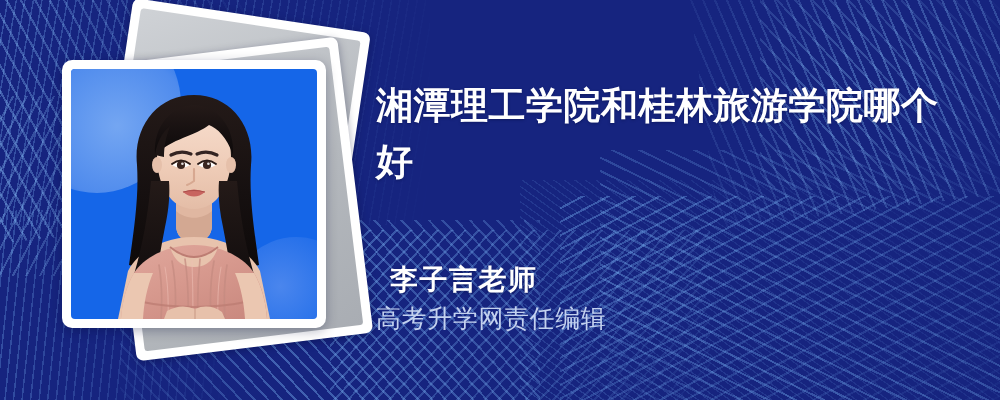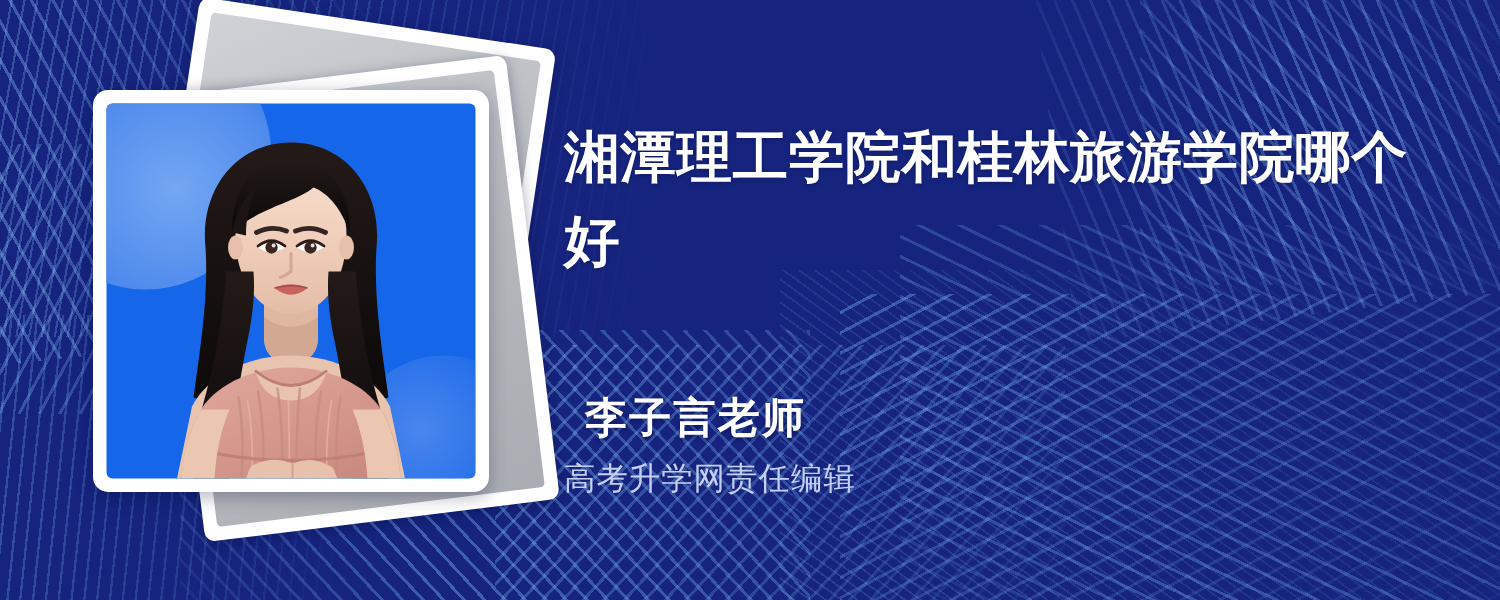--- a/index.html
+++ b/index.html
@@ -232,21 +232,21 @@
     background:radial-gradient(circle at 38% 38%, rgba(118,160,242,.55) 0%, rgba(21,102,232,0) 70%);
   }
 
   
   #portrait { position:absolute; left:0; top:0; width:100%; height:100%; }
 
   
   #text-column {
     position:absolute;
     left:376px; top:0;
-    width:600px; height:400px;font-family:Liberation Serif, serif;
+    width:600px; height:400px;
   }
 
   #article-title {
     position:absolute;
     left:0; top:78px;
     width:584px;
     color:#ffffff;
     font-size:37px;
     font-weight:bold;
     line-height:56px;
@@ -266,21 +266,21 @@
     font-weight:bold;
     line-height:36px;
     letter-spacing:1.5px;
     padding-left:14px;
     text-shadow:0 1px 3px rgba(5,12,55,0.45);
   }
   #author-role {
     display:block;
     margin-top:7px;
     color:#c3d1ef;
-    font-size:21px;
+    font-size:25px;
     font-weight:normal;
     line-height:28px;
     letter-spacing:0.6px;
   }
 </style>
 </head>
 <body>
 
 <div id="banner">
 

